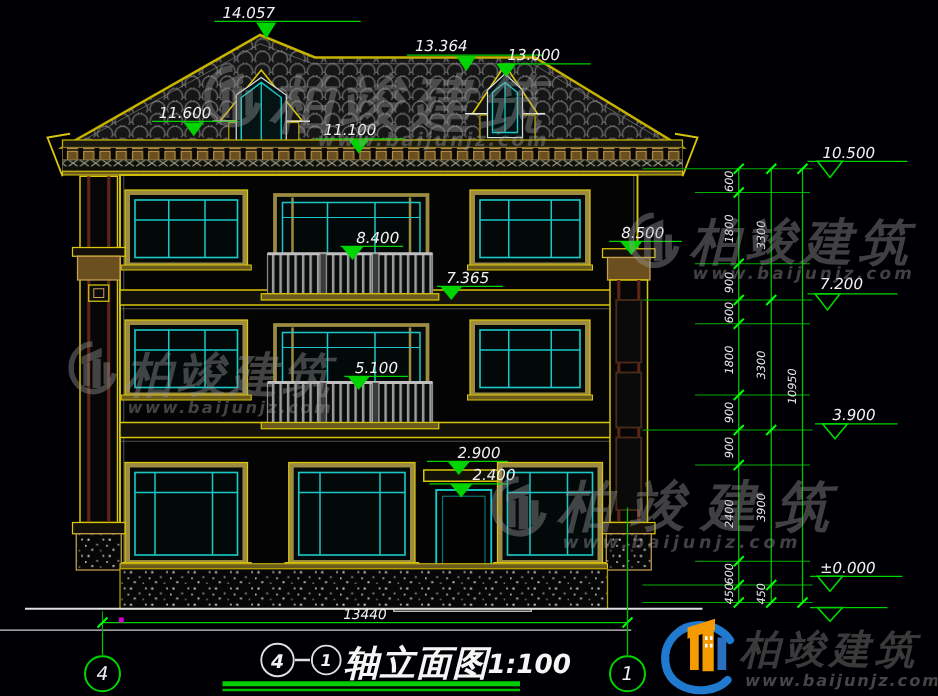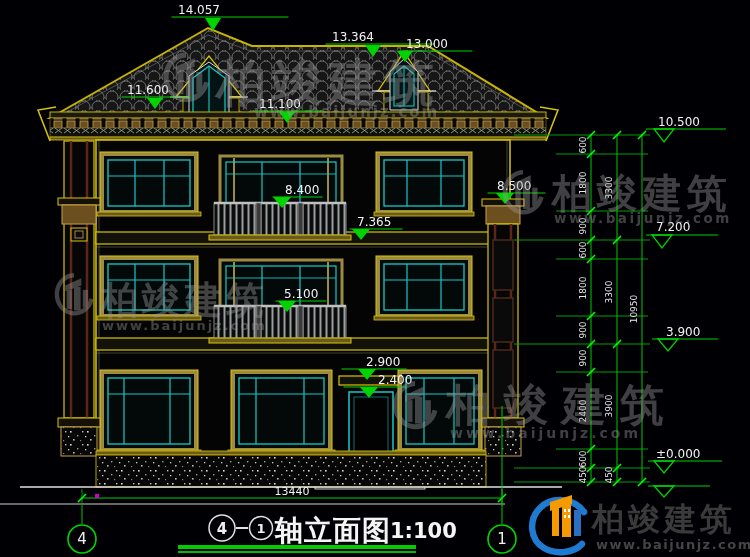--- a/index.html
+++ b/index.html
@@ -1,17 +1,17 @@
 <!DOCTYPE html>
 <html><head>
 <meta charset="utf-8">
 <style>
   html,body{margin:0;padding:0;background:#000;}
   #stage{position:relative;width:750px;height:557px;background:#000004;overflow:hidden;
-         font-family:"DejaVu Sans",sans-serif;}
+         font-family:"DejaVu Sans",sans-serif;font-style:italic;}
   svg text{font-family:"DejaVu Sans",sans-serif;}
   .dim{fill:#f2f2f2;font-size:12px;}
   .dimsm{fill:#e8e8e8;font-size:9px;}
   .wmbig{fill:#9a9a9a;font-weight:bold;}
   .wmurl{fill:#9a9a9a;font-weight:bold;}
 </style>
 </head>
 <body>
 
 <div id="stage">

